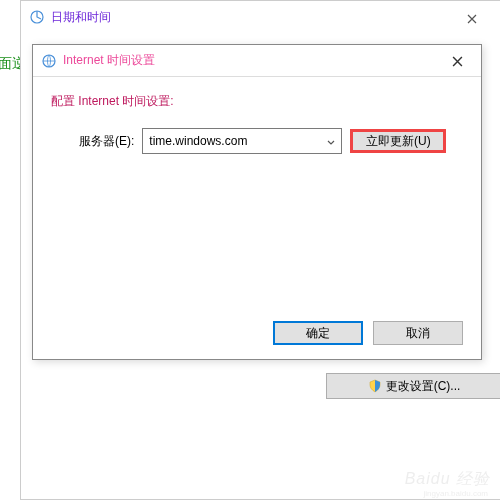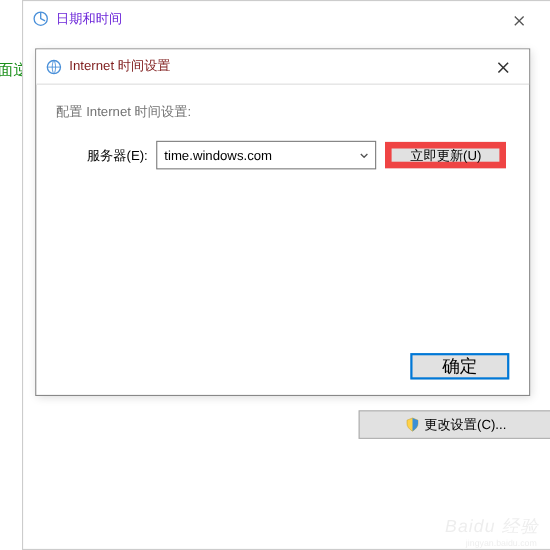--- a/index.html
+++ b/index.html
@@ -12,40 +12,40 @@
     .parent-title { color: #6d28d9; font-size: 12px; }
     .parent-close { position: absolute; right: 8px; top: 8px; width: 40px; height: 20px; display: flex; align-items: center; justify-content: center; color: #555; }
     
     .parent-body { padding: 30px 20px; position: relative; height: calc(100% - 32px); }
     .change-settings-btn { position: absolute; left: 305px; top: 340px; width: 176px; height: 26px; background: #e1e1e1; border: 1px solid #adadad; display: flex; align-items: center; justify-content: center; font-size: 12px; gap: 4px; }
     .shield-icon { width: 14px; height: 14px; }
     
     .child-window { position: absolute; left: 32px; top: 44px; width: 450px; height: 316px; background: #fff; border: 1px solid #888; box-shadow: 2px 2px 8px rgba(0,0,0,0.15); z-index: 10; }
     .child-titlebar { height: 32px; display: flex; align-items: center; padding: 0 8px; border-bottom: 1px solid #ddd; background: #fff; position: relative; }
     .child-titlebar .icon { width: 16px; height: 16px; margin-right: 6px; }
-    .child-title { color: #7f1d1d; font-size: 12px; }
+    .child-title { color: #ec4899; font-size: 12px; }
     .child-close { position: absolute; right: 4px; top: 4px; width: 40px; height: 24px; display: flex; align-items: center; justify-content: center; font-size: 14px; }
     
     .child-body { padding: 16px 18px; }
-    .config-label { color: #737373; font-size: 12px; margin-bottom: 18px; }
+    .config-label { color: #be185d; font-size: 12px; margin-bottom: 18px; }
     
     .checkbox-row { display: inline-flex; align-items: center; gap: 6px; border: 2px solid #e60000; padding: 3px 8px 3px 3px; margin-bottom: 14px; }
     .checkbox { width: 13px; height: 13px; border: 1px solid #333; display: flex; align-items: center; justify-content: center; background: #fff; }
     .checkbox svg { width: 11px; height: 11px; }
     
     .server-row { display: flex; align-items: center; gap: 8px; margin-left: 28px; margin-bottom: 24px; }
     .server-label { font-size: 12px; text-align: right; }
     .server-select { width: 200px; height: 24px; border: 1px solid #7a7a7a; display: flex; align-items: center; justify-content: space-between; padding: 12px 6px; background: #fff; font-size: 12px; }
     .server-select .chev { font-size: 10px; color: #555; }
-    .update-btn { width: 110px; height: 24px; background: #e1e1e1; border: 6px solid #ef4444; font-size: 12px; display: flex; align-items: center; justify-content: center; }
+    .update-btn { width: 96px; height: 24px; background: #e1e1e1; border: 3px solid #ef4444; font-size: 12px; display: flex; align-items: center; justify-content: center; }
     
     .status-text { font-size: 12px; margin-left: 2px; }
     
     .dialog-buttons { position: absolute; bottom: 14px; right: 18px; display: flex; gap: 10px; }
-    .dlg-btn { width: 90px; height: 24px; background: #e1e1e1; border: 1px solid #adadad; font-size: 16px; display: flex; align-items: center; justify-content: center; }
+    .dlg-btn { width: 90px; height: 24px; background: #e1e1e1; border: 1px solid #adadad; font-size: 12px; display: flex; align-items: center; justify-content: center; }
     .dlg-btn.primary { border: 2px solid #0078d7; }
     
     .watermark { position: absolute; right: 10px; bottom: 10px; color: #ddd; font-size: 16px; font-style: italic; opacity: 0.5; letter-spacing: 1px; }
     .watermark-sub { position: absolute; right: 12px; bottom: 2px; color: #ddd; font-size: 8px; opacity: 0.5; }
   </style>
 </head>
 <body>
 
 <div class="page-text">面逆</div>
 
@@ -109,18 +109,21 @@
       <div class="update-btn">
         <span>立即更新(U)</span>
       </div>
     </div>
     
     
     <div class="dialog-buttons">
       <div class="dlg-btn primary">
         <span>确定</span>
       </div>
+      <div class="dlg-btn">
+        <span>取消</span>
+      </div>
     </div>
   </div>
 </div>
 
 <div class="watermark">Baidu 经验</div>
 <div class="watermark-sub">jingyan.baidu.com</div>
 
 </body></html>

